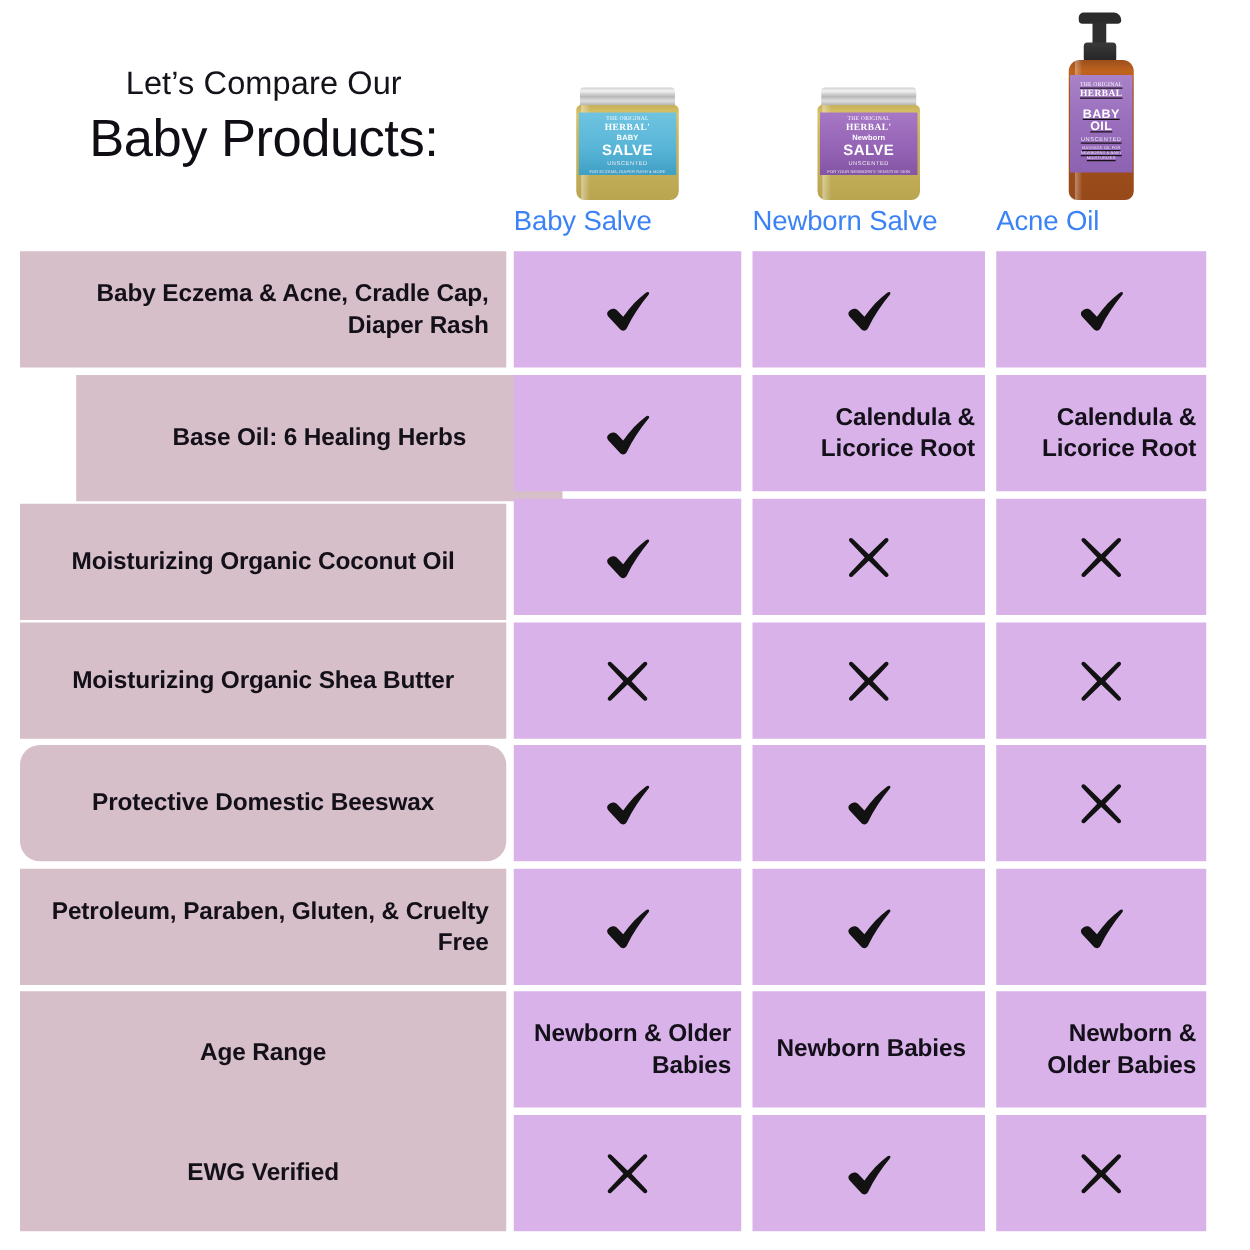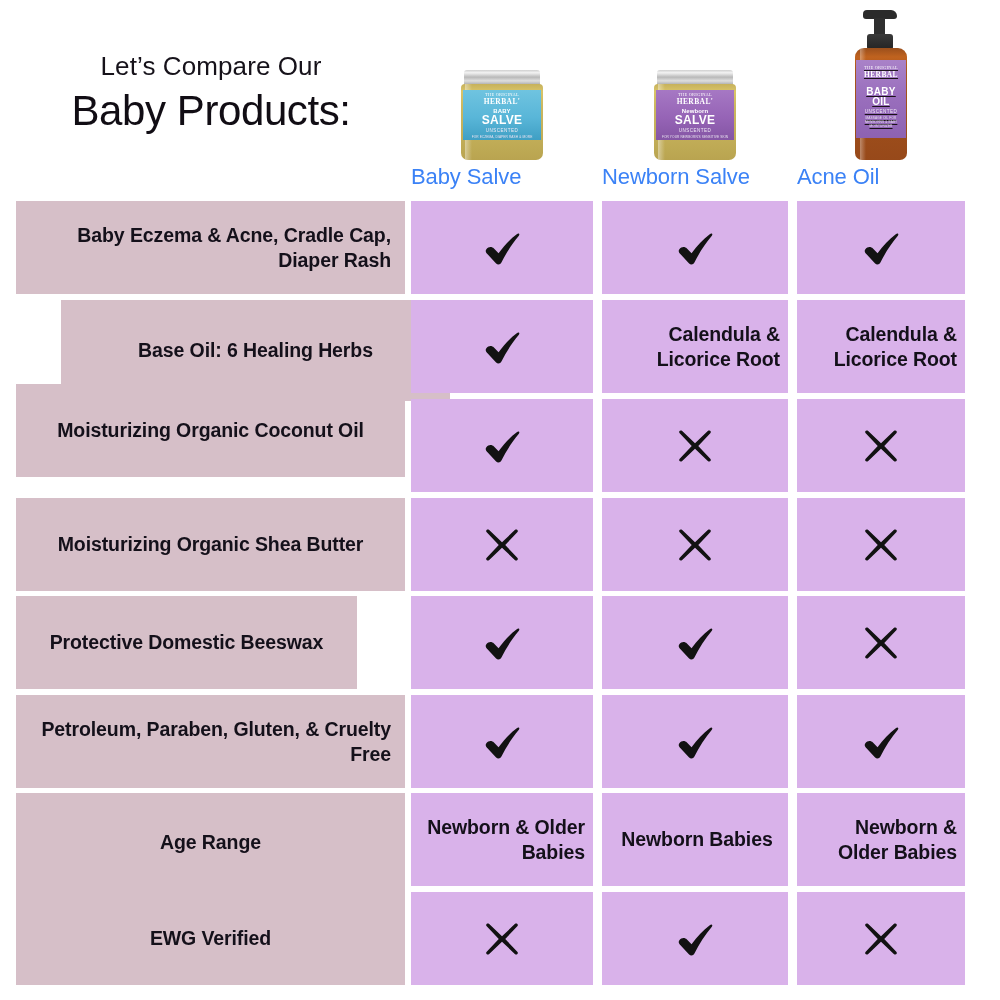--- a/index.html
+++ b/index.html
@@ -279,21 +279,21 @@
       </svg>
     </div>
     <div class="cell label-cell" style="left: 16px; top: 300px; width: 389px; height: 101px; margin-left: 45px;">Base Oil: 6 Healing Herbs</div>
     <div class="cell value-cell" style="left: 411px; top: 300px; width: 182px; height: 93px;">
       <svg class="mark" viewBox="0 0 48 48">
         <path d="M7.5 25.5 C10 22.5 13.2 22.2 15.6 24.6 L20.4 29.6 C26.2 21.4 32.6 14.6 39.4 9.6 C41.4 8.2 42.9 9.4 41.6 11.3 C34.6 19.6 28.3 29.2 23.4 39.2 C22.2 41.6 19.4 41.9 17.6 39.9 L7.9 29.4 C6.9 28.3 6.7 26.6 7.5 25.5 Z" fill="#121212"></path>
       </svg>
     </div>
     <div class="cell value-cell" style="left: 602px; top: 300px; width: 186px; height: 93px;">Calendula &amp; Licorice Root</div>
     <div class="cell value-cell" style="left: 797px; top: 300px; width: 168px; height: 93px;">Calendula &amp; Licorice Root</div>
-    <div class="cell label-cell" style="left: 16px; top: 384px; width: 389px; height: 93px;">Moisturizing Organic Coconut Oil</div>
+    <div class="cell label-cell" style="left: 16px; top: 403px; width: 389px; height: 93px;">Moisturizing Organic Coconut Oil</div>
     <div class="cell value-cell" style="left: 411px; top: 399px; width: 182px; height: 93px;">
       <svg class="mark" viewBox="0 0 48 48">
         <path d="M7.5 25.5 C10 22.5 13.2 22.2 15.6 24.6 L20.4 29.6 C26.2 21.4 32.6 14.6 39.4 9.6 C41.4 8.2 42.9 9.4 41.6 11.3 C34.6 19.6 28.3 29.2 23.4 39.2 C22.2 41.6 19.4 41.9 17.6 39.9 L7.9 29.4 C6.9 28.3 6.7 26.6 7.5 25.5 Z" fill="#121212"></path>
       </svg>
     </div>
     <div class="cell value-cell" style="left: 602px; top: 399px; width: 186px; height: 93px;">
       <svg class="mark" viewBox="0 0 48 48">
         <path d="M10.4 8.2 L24 21.2 L37.6 8.2 C39.2 6.9 41.4 8.6 40.2 10.4 L27.4 24 L40.2 37.6 C41.4 39.4 39.2 41.1 37.6 39.8 L24 26.8 L10.4 39.8 C8.8 41.1 6.6 39.4 7.8 37.6 L20.6 24 L7.8 10.4 C6.6 8.6 8.8 6.9 10.4 8.2 Z" fill="#121212"></path>
       </svg>
     </div>
@@ -311,21 +311,21 @@
     <div class="cell value-cell" style="left: 602px; top: 498px; width: 186px; height: 93px;">
       <svg class="mark" viewBox="0 0 48 48">
         <path d="M10.4 8.2 L24 21.2 L37.6 8.2 C39.2 6.9 41.4 8.6 40.2 10.4 L27.4 24 L40.2 37.6 C41.4 39.4 39.2 41.1 37.6 39.8 L24 26.8 L10.4 39.8 C8.8 41.1 6.6 39.4 7.8 37.6 L20.6 24 L7.8 10.4 C6.6 8.6 8.8 6.9 10.4 8.2 Z" fill="#121212"></path>
       </svg>
     </div>
     <div class="cell value-cell" style="left: 797px; top: 498px; width: 168px; height: 93px;">
       <svg class="mark" viewBox="0 0 48 48">
         <path d="M10.4 8.2 L24 21.2 L37.6 8.2 C39.2 6.9 41.4 8.6 40.2 10.4 L27.4 24 L40.2 37.6 C41.4 39.4 39.2 41.1 37.6 39.8 L24 26.8 L10.4 39.8 C8.8 41.1 6.6 39.4 7.8 37.6 L20.6 24 L7.8 10.4 C6.6 8.6 8.8 6.9 10.4 8.2 Z" fill="#121212"></path>
       </svg>
     </div>
-    <div class="cell label-cell" style="left: 16px; top: 596px; width: 341px; height: 93px;">Protective Domestic Beeswax</div>
+    <div class="cell label-cell" style="left: 16px; top: 596px; width: 389px; height: 93px; border-radius: 16px;">Protective Domestic Beeswax</div>
     <div class="cell value-cell" style="left: 411px; top: 596px; width: 182px; height: 93px;">
       <svg class="mark" viewBox="0 0 48 48">
         <path d="M7.5 25.5 C10 22.5 13.2 22.2 15.6 24.6 L20.4 29.6 C26.2 21.4 32.6 14.6 39.4 9.6 C41.4 8.2 42.9 9.4 41.6 11.3 C34.6 19.6 28.3 29.2 23.4 39.2 C22.2 41.6 19.4 41.9 17.6 39.9 L7.9 29.4 C6.9 28.3 6.7 26.6 7.5 25.5 Z" fill="#121212"></path>
       </svg>
     </div>
     <div class="cell value-cell" style="left: 602px; top: 596px; width: 186px; height: 93px;">
       <svg class="mark" viewBox="0 0 48 48">
         <path d="M7.5 25.5 C10 22.5 13.2 22.2 15.6 24.6 L20.4 29.6 C26.2 21.4 32.6 14.6 39.4 9.6 C41.4 8.2 42.9 9.4 41.6 11.3 C34.6 19.6 28.3 29.2 23.4 39.2 C22.2 41.6 19.4 41.9 17.6 39.9 L7.9 29.4 C6.9 28.3 6.7 26.6 7.5 25.5 Z" fill="#121212"></path>
       </svg>
     </div>

